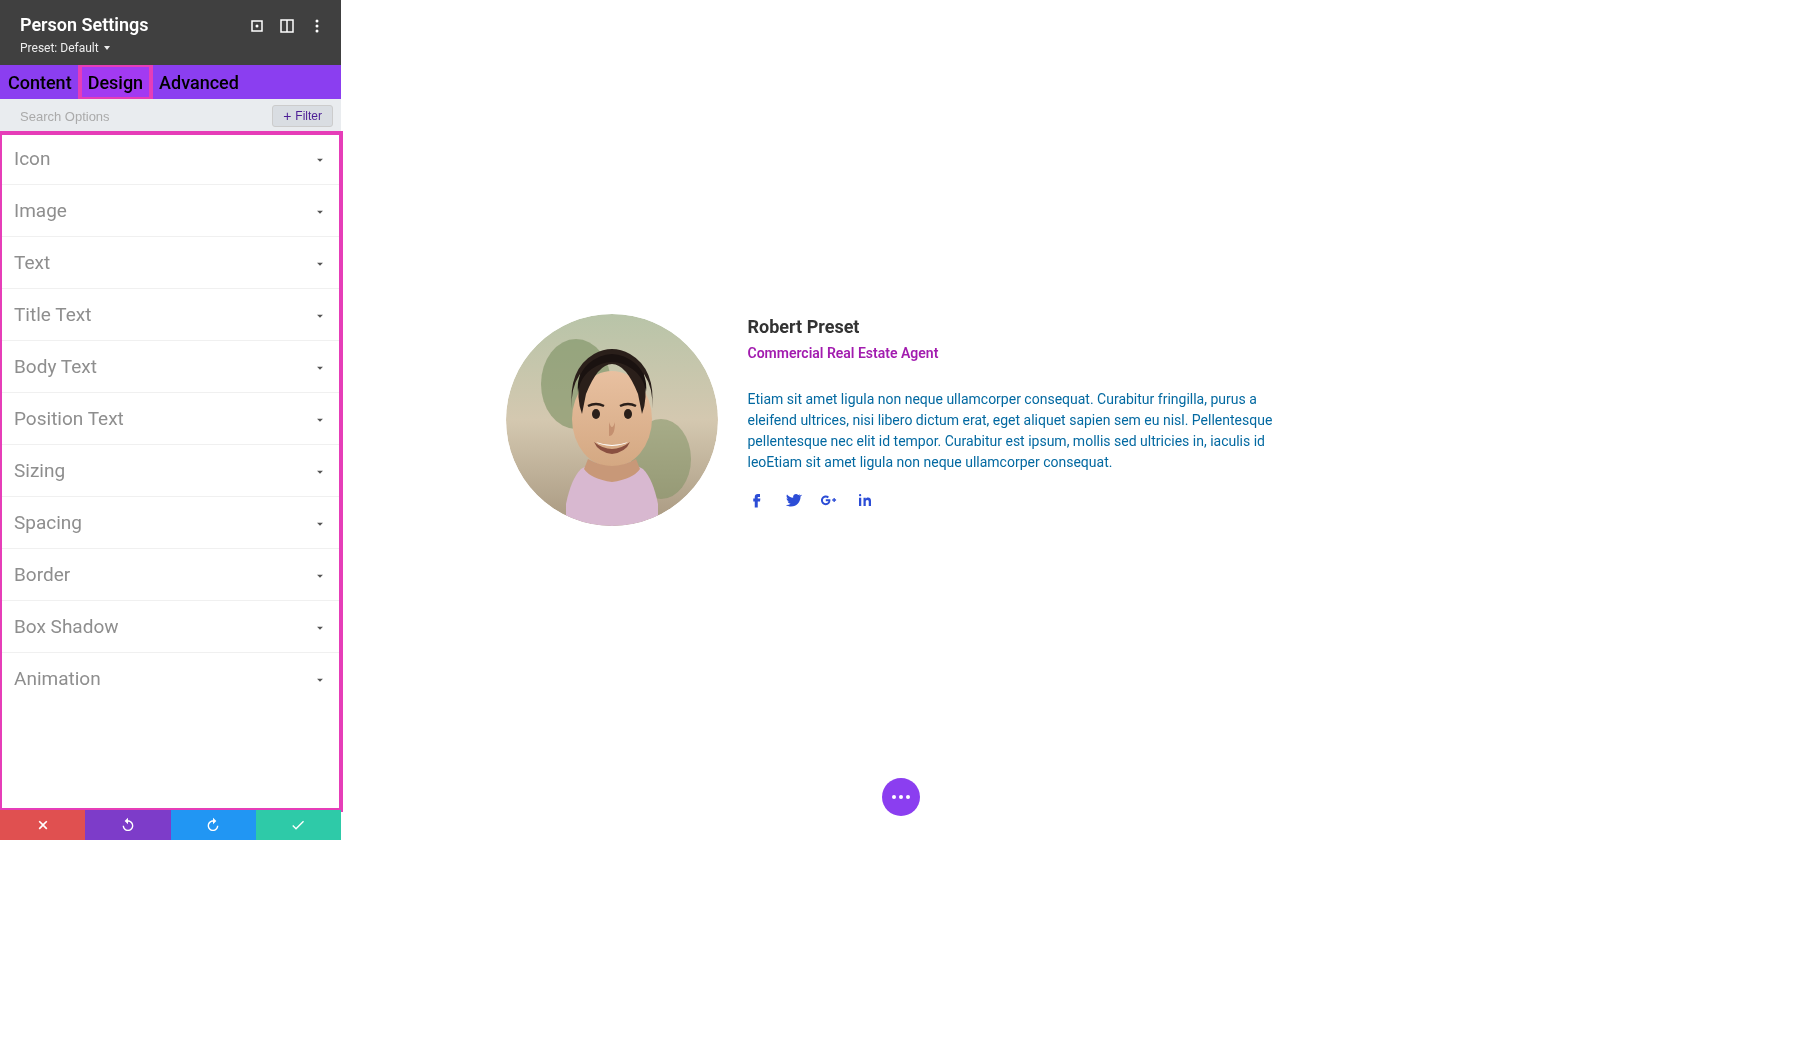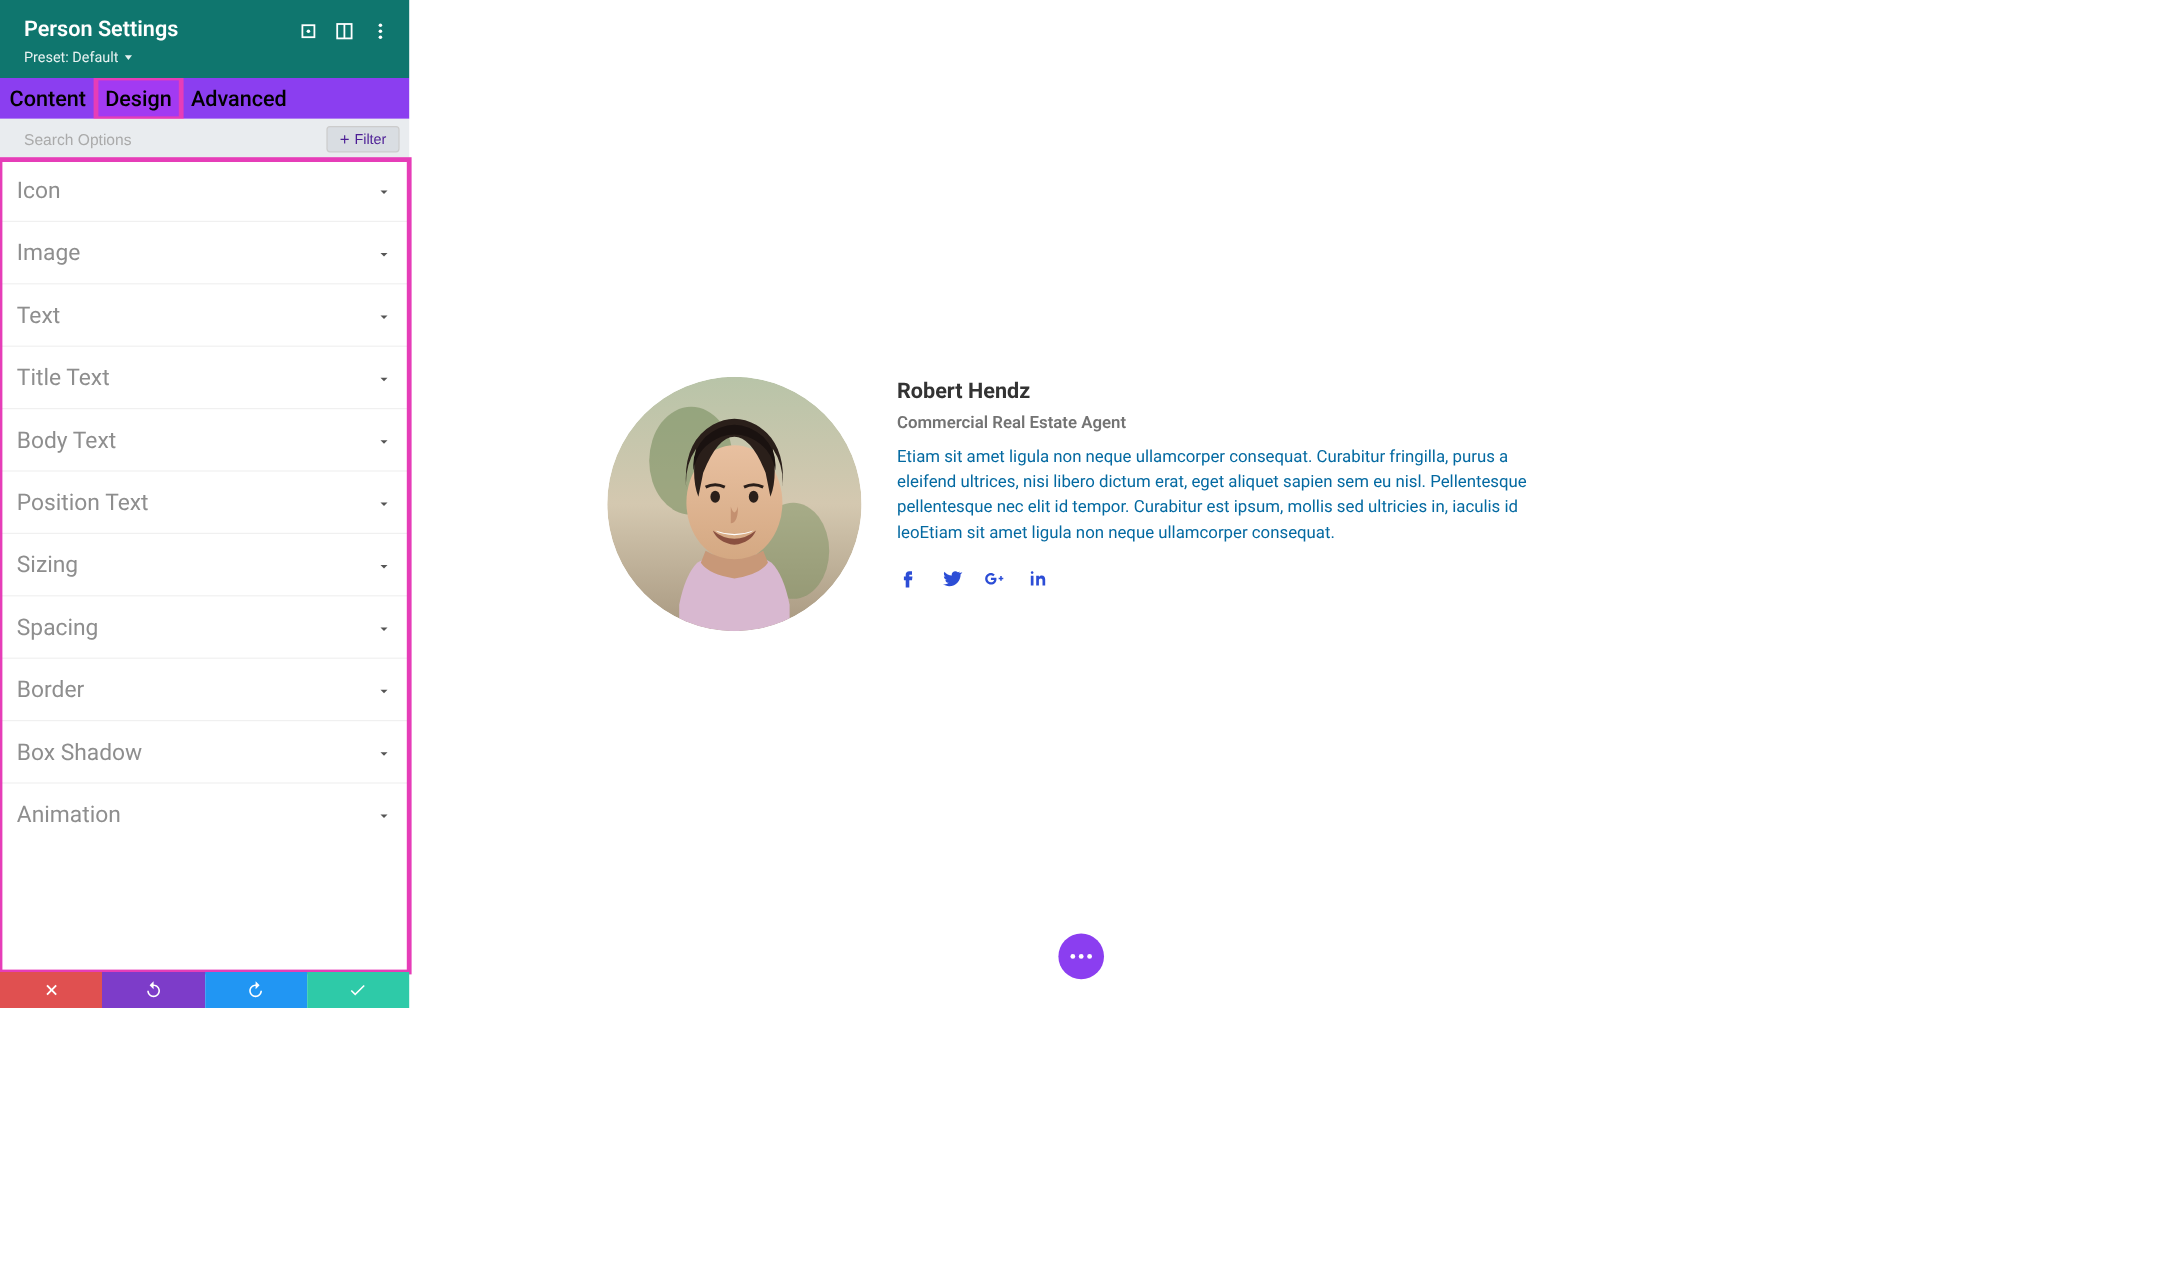--- a/index.html
+++ b/index.html
@@ -1,19 +1,19 @@
 <!DOCTYPE html>
 <html><head>
 <meta charset="utf-8">
 <style>
 *{margin:0;padding:0;box-sizing:border-box}
 body{font-family:-apple-system,BlinkMacSystemFont,"Segoe UI",Roboto,Helvetica,Arial,sans-serif;background:#fff;width:1800px;height:1056px;overflow:hidden;position:relative}
 .container{display:flex;width:1460px;height:840px}
 .sidebar{width:341px;height:840px;display:flex;flex-direction:column;position:relative}
-.header{background:#0f766e;color:#fff;padding:14px 20px 10px;position:relative}
+.header{background:#404040;color:#fff;padding:14px 20px 10px;position:relative}
 .header-title{font-size:18px;font-weight:600;margin-bottom:6px}
 .header-preset{font-size:12px;opacity:.9;display:flex;align-items:center;gap:3px}
 .header-preset::after{content:"";width:0;height:0;border-left:3px solid transparent;border-right:3px solid transparent;border-top:4px solid #fff;margin-left:2px}
 .header-icons{position:absolute;top:18px;right:16px;display:flex;gap:14px}
 .hi-icon{width:16px;height:16px;display:flex;align-items:center;justify-content:center;cursor:pointer}
 .tabs{background:#8b3ef0;display:flex;height:34px}
 .tab{padding:0 8px;color:#000000;font-size:18px;display:flex;align-items:center;cursor:pointer;font-weight:500}
 .tab.active{background:#a23af2}
 .tab-highlight{outline:4px solid #e63db8;outline-offset:-2px}
 .search-bar{background:#e9ecef;height:34px;display:flex;align-items:center;padding:0 8px 0 20px;gap:10px}
@@ -32,21 +32,21 @@
 .fb-cancel{background:#e05050}
 .fb-undo{background:#7d3cc9}
 .fb-redo{background:#2196f3}
 .fb-save{background:#2ecaa8}
 .preview{flex:1;display:flex;align-items:center;justify-content:center;height:840px;position:relative}
 .person-card{display:flex;gap:30px;align-items:flex-start;max-width:790px}
 .avatar{width:212px;height:212px;border-radius:50%;overflow:hidden;flex-shrink:0}
 .avatar svg{width:100%;height:100%}
 .person-info{flex:1;padding-top:2px}
 .pname{font-size:18px;font-weight:700;color:#333;margin-bottom:8px}
-.pposition{font-size:14px;font-weight:600;color:#737373;margin-bottom:10px}
+.pposition{font-size:14px;font-weight:600;color:#a21caf;margin-bottom:28px}
 .pbody{font-size:14px;line-height:1.5;color:#0369a1;margin-bottom:18px}
 .socials{display:flex;gap:18px}
 .social-icon{width:18px;height:18px;color:#2c4dd6;cursor:pointer}
 .social-icon svg{width:100%;height:100%;fill:#2c4dd6}
 .social-icon.gplus svg{fill:#2c4dd6}
 .fab{position:absolute;bottom:24px;left:50%;transform:translateX(-50%);width:38px;height:38px;background:#8b3ef0;border-radius:50%;display:flex;align-items:center;justify-content:center;cursor:pointer}
 .fab-dots{display:flex;gap:3px}
 .fab-dot{width:4px;height:4px;background:#fff;border-radius:50%}
 </style>
 </head>
@@ -211,21 +211,21 @@
             <ellipse cx="122" cy="100" rx="4" ry="5" fill="#2a1f1a"></ellipse>
             <path d="M 82 92 Q 90 88 98 92" stroke="#2a1f1a" stroke-width="2.5" fill="none"></path>
             <path d="M 114 92 Q 122 88 130 92" stroke="#2a1f1a" stroke-width="2.5" fill="none"></path>
             <path d="M 103 108 Q 106 118 109 108 Q 109 122 103 122 Z" fill="#c49070"></path>
             <path d="M 88 128 Q 106 142 124 128 Q 120 138 106 140 Q 92 138 88 128 Z" fill="#8a5040"></path>
             <path d="M 90 128 Q 106 134 122 128 Q 118 131 106 132 Q 94 131 90 128 Z" fill="#fff"></path>
           </g>
         </svg>
       </div>
       <div class="person-info">
-        <div class="pname">Robert Hendz</div>
+        <div class="pname">Robert Preset</div>
         <div class="pposition">Commercial Real Estate Agent</div>
         <div class="pbody">Etiam sit amet ligula non neque ullamcorper consequat. Curabitur fringilla, purus a eleifend ultrices, nisi libero dictum erat, eget aliquet sapien sem eu nisl. Pellentesque pellentesque nec elit id tempor. Curabitur est ipsum, mollis sed ultricies in, iaculis id leoEtiam sit amet ligula non neque ullamcorper consequat.</div>
         <div class="socials">
           <span class="social-icon"><svg viewBox="0 0 24 24">
                 <path d="M13.5 8H16V4h-3c-2.5 0-4 1.5-4 4v2H7v4h2v8h4v-8h3l.5-4H13V8.5c0-.5.2-.5.5-.5z"></path>
               </svg></span>
           <span class="social-icon"><svg viewBox="0 0 24 24">
                 <path d="M22 5.8c-.7.3-1.5.5-2.3.6.8-.5 1.5-1.3 1.8-2.2-.8.5-1.6.8-2.6 1-1.5-1.6-4-1.6-5.6-.1-1 1-1.4 2.4-1 3.8C9 8.6 6 7 4 4.6c-1.1 2-.6 4.4 1.3 5.6-.7 0-1.3-.2-1.9-.5 0 2 1.4 3.8 3.4 4.2-.6.2-1.3.2-1.9.1.5 1.7 2.1 2.9 3.9 2.9-1.8 1.4-4 2-6.3 1.7 2 1.3 4.4 2 6.8 2 8.2 0 12.7-6.8 12.7-12.7v-.6c.9-.6 1.6-1.4 2.2-2.2z"></path>
               </svg></span>
           <span class="social-icon gplus"><svg viewBox="0 0 28 24">

